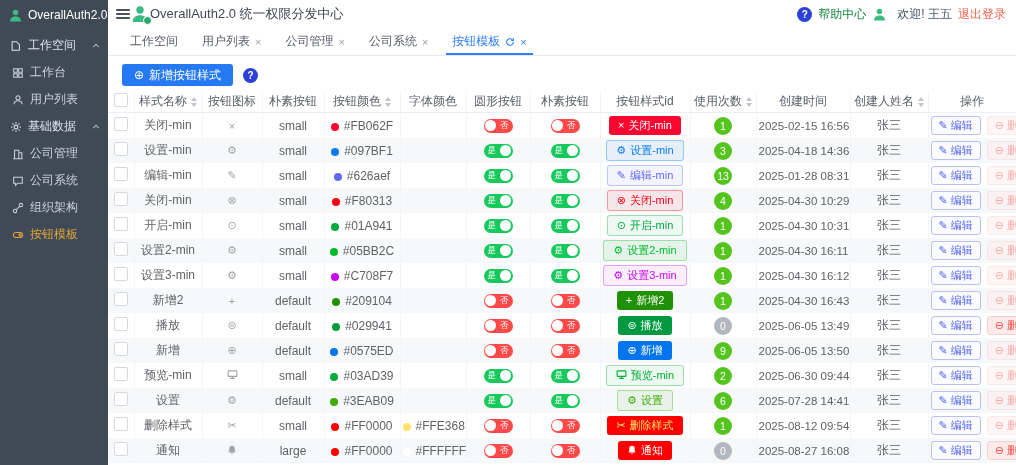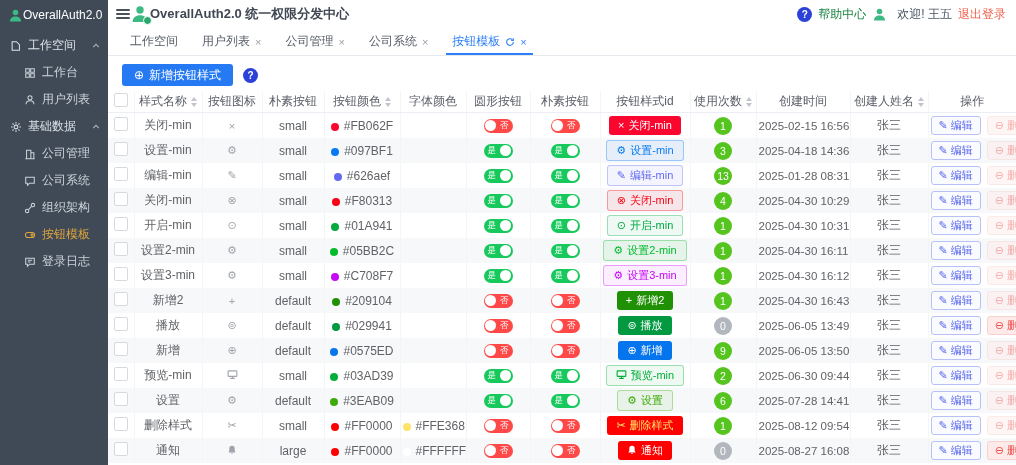--- a/index.html
+++ b/index.html
@@ -1,33 +1,33 @@
 <!DOCTYPE html>
 <html><head>
 <meta charset="utf-8">
 <style>
   html,body{margin:0;padding:0;width:1016px;height:465px;overflow:hidden;
     font-family:"Liberation Sans","DejaVu Sans",sans-serif;font-size:12px;color:#606266;background:#fff;}
   .app{display:flex;width:1016px;height:465px;}
   
   .sidebar{width:108px;min-width:108px;background:#3f4a56;color:#dde3e9;display:flex;flex-direction:column;}
-  .logo{height:30px;display:flex;align-items:center;padding:0 8px;}
+  .logo{height:30px;display:flex;align-items:center;gap:5px;padding:0 8px;}
   .logo .txt{color:#fff;font-size:12px;white-space:nowrap;}
   .side-nav{flex:1;padding-top:2px;}
   .side-item{height:27px;display:flex;align-items:center;gap:6px;padding:0 8px 0 10px;cursor:pointer;white-space:nowrap;}
   .side-item .lab{flex:1;font-size:12px;}
   .side-item.parent{color:#dde3e9;}
-  .side-item.child{padding-left:24px;color:#ccd3da;}
+  .side-item.child{padding-left:12px;color:#ccd3da;}
   .side-item.active{color:#dfa43d;}
   .side-item .ic{display:inline-flex;width:12px;height:12px;align-items:center;justify-content:center;}
   .caret{display:inline-flex;width:8px;}
   
   .main{flex:1;display:flex;flex-direction:column;min-width:0;background:#fff;}
   .topbar{height:28px;display:flex;align-items:center;justify-content:space-between;padding:0 10px 0 8px;background:#fff;}
-  .tleft{display:flex;align-items:center;font-weight:bold;}
+  .tleft{display:flex;align-items:center;}
   .burger{display:flex;flex-direction:column;gap:2px;width:14px;cursor:pointer;}
   .burger i{height:2px;background:#49505a;border-radius:1px;}
   .avatar{position:relative;display:inline-flex;align-items:center;justify-content:center;border-radius:50%;}
   .avatar .badge{position:absolute;right:-2px;bottom:-1px;width:7px;height:7px;border-radius:50%;background:#2aa86c;border:1px solid #fff;}
   .ptitle{font-size:13px;color:#414753;}
   .tright{display:flex;align-items:center;gap:6px;font-size:12px;}
   .help-circle{width:15px;height:15px;border-radius:50%;background:#2c41d8;color:#fff;display:inline-flex;align-items:center;justify-content:center;font-size:10px;font-weight:bold;cursor:pointer;}
   .help-lab{color:#15803d;cursor:pointer;}
   .welcome{color:#4a5563;margin-left:4px;}
   .logout{color:#f0614c;cursor:pointer;}
@@ -159,29 +159,20 @@
         </div>
         <div class="side-item child active">
           <span class="ic">
             <svg width="12" height="12" viewBox="0 0 14 14" fill="none" stroke="currentColor" stroke-width="1.2">
               <rect x="1.6" y="4" width="10.8" height="6" rx="3"></rect>
               <circle cx="9.4" cy="7" r="1.3"></circle>
             </svg>
           </span>
           <span class="lab">按钮模板</span>
         </div>
-        <div class="side-item child">
-          <span class="ic">
-            <svg width="12" height="12" viewBox="0 0 14 14" fill="none" stroke="currentColor" stroke-width="1.2">
-              <path d="M2 2.5h10v7H6.5L4 12v-2.5H2z"></path>
-              <path d="M4.5 5h5M4.5 7h3"></path>
-            </svg>
-          </span>
-          <span class="lab">登录日志</span>
-        </div>
       </nav>
   </aside>
 
   <div class="main">
 
     <header class="topbar">
       <div class="tleft">
         <span class="burger">
             <i></i>
             <i></i>

